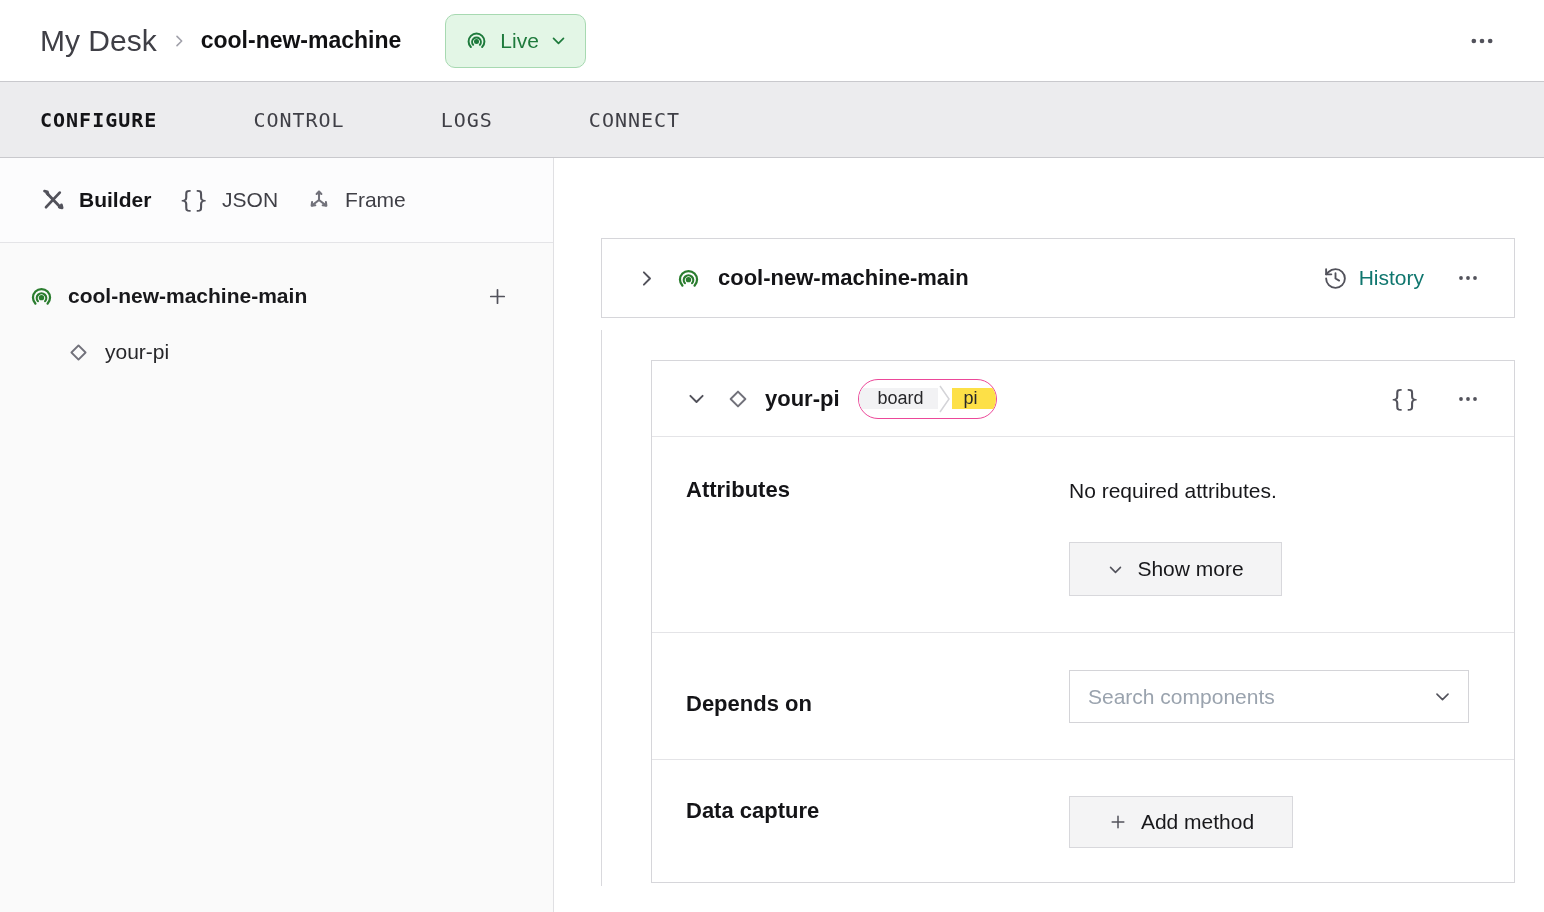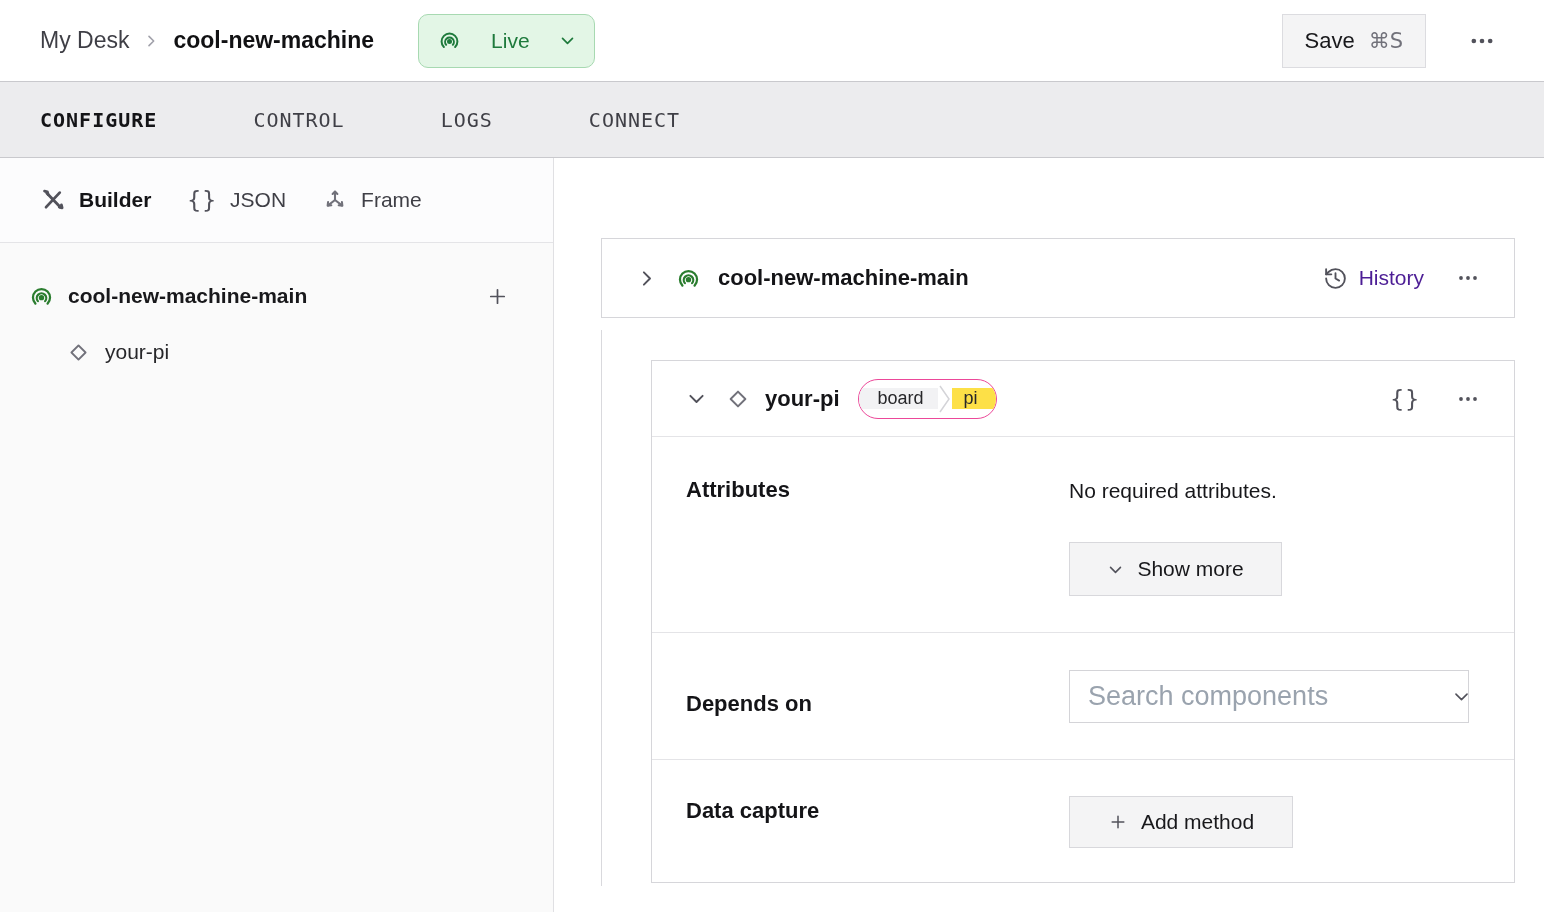--- a/index.html
+++ b/index.html
@@ -8,25 +8,25 @@
     position:relative; width:1544px; height:912px; overflow:hidden;
     background:#ffffff; font-family:"Liberation Sans", sans-serif; color:#18181b;
   }
   svg { display:block; }
 
   
   .header {
     position:absolute; top:0; left:0; width:1544px; height:81px;
     background:#fff; display:flex; align-items:center; padding:0 40px;
   }
-  .crumb-parent { font-size:23px; color:#3f3f46; cursor:pointer; }
+  .crumb-parent { font-size:30px; color:#3f3f46; cursor:pointer; }
   .crumb-sep { margin:0 14px; color:#a1a1aa; display:flex; align-items:center; }
   .crumb-current { font-size:23px; font-weight:700; color:#111113; }
   .live-badge {
-    margin-left:44px; display:flex; align-items:center; gap:29px;
+    margin-left:44px; display:flex; align-items:center; gap:11px;
     height:54px; padding:0 18px; border-radius:10px;
     background:#e3f6e6; border:1px solid #a7d9b1; color:#1e7a3c;
     font-size:21px; cursor:pointer;
   }
   .header-right { margin-left:auto; display:flex; align-items:center; }
   .save-btn {
     display:flex; align-items:center; gap:14px; height:54px; padding:0 22px;
     background:#f4f4f5; border:1px solid #dcdce0; font-size:22px; color:#18181b;
     cursor:pointer; font-family:"Liberation Sans", sans-serif;
   }
@@ -43,21 +43,21 @@
   .tab { color:#3f3f46; background:none; border:none; font:inherit; letter-spacing:inherit; cursor:pointer; padding:6px 0; }
   .tab.active { color:#141417; font-weight:700; }
 
   
   .sidebar {
     position:absolute; top:158px; left:0; width:554px; height:754px;
     background:#fafafa; border-right:1px solid #e0e0e3;
   }
   .view-tabs {
     height:85px; background:#fcfcfd; border-bottom:1px solid #e4e4e7;
-    display:flex; align-items:center; padding:0 40px; gap:36px;
+    display:flex; align-items:center; padding:0 40px; gap:28px;
   }
   .view-tab { display:flex; align-items:center; gap:13px; background:none; border:none; cursor:pointer; font-size:21px; color:#3f3f46; font-family:inherit; }
   .view-tab.active { color:#141417; font-weight:700; }
   .view-tab .ic { color:#52525b; }
   .view-tab.dim .ic { color:#71717a; }
   .braces-glyph { font-family:"DejaVu Sans Mono", monospace; font-size:23px; letter-spacing:1px; color:#52525b; }
 
   .tree { padding-top:29px; }
   .tree-row { display:flex; align-items:center; height:48px; cursor:pointer; }
   .tree-row.root { padding:0 40px 0 28px; }
@@ -71,21 +71,21 @@
 
   
   .machine-card {
     position:absolute; left:601px; top:238px; width:914px; height:80px;
     background:#fff; border:1px solid #d6d6da;
     display:flex; align-items:center; padding:0 28px 0 34px;
   }
   .machine-title { margin-left:16px; font-size:22px; font-weight:700; color:#141417; }
   .icon-btn { background:none; border:none; cursor:pointer; color:#52525b; padding:6px; }
   .history-btn { margin-left:auto; display:flex; align-items:center; gap:11px; background:none; border:none; cursor:pointer; font-family:inherit; }
-  .history-btn .lbl { font-size:21px; color:#4c1d95; }
+  .history-btn .lbl { font-size:21px; color:#0f766e; }
   .history-btn .ic { color:#52525b; }
 
   .tree-line { position:absolute; left:601px; top:330px; width:1px; height:556px; background:#d9d9dd; }
 
   .component-card {
     position:absolute; left:651px; top:360px; width:864px; height:523px;
     background:#fff; border:1px solid #d6d6da;
   }
   .comp-header {
     height:76px; border-bottom:1px solid #e4e4e7;
@@ -118,21 +118,21 @@
   .ghost-btn .ic { color:#52525b; }
   .show-more-btn { position:absolute; left:417px; top:105px; width:213px; height:54px; }
   .add-method-btn { position:absolute; left:417px; top:36px; width:224px; height:52px; }
 
   .dep-select {
     position:absolute; left:417px; top:37px; width:400px; height:53px;
     background:#fff; border:1px solid #d4d4d8; display:flex; align-items:center; cursor:pointer;
   }
   .dep-select input {
     flex:1; height:100%; border:none; outline:none; background:transparent;
-    padding:0 10px 0 18px; font-size:27px; font-family:"Liberation Sans", sans-serif; color:#27272a;
+    padding:0 10px 0 18px; font-size:21px; font-family:"Liberation Sans", sans-serif; color:#27272a;
   }
   .dep-select input::placeholder { color:#9aa3ae; opacity:1; }
   .dep-select .chev { margin-right:16px; color:#52525b; }
 </style>
 </head>
 <body>
 
 <div id="app">
 
   <div class="header">
@@ -154,24 +154,20 @@
       </span>
       <span>Live</span>
       <span>
         <svg width="17" height="17" viewBox="0 0 24 24" fill="none" stroke="currentColor" stroke-width="2.4" stroke-linecap="round" stroke-linejoin="round">
             <path d="M5 9l7 7 7-7"></path>
           </svg>
       </span>
     </div>
 
     <div class="header-right">
-      <button class="save-btn">
-        <span>Save</span>
-        <span class="save-kbd">⌘S</span>
-      </button>
       <button class="more-btn">
         <span>
           <svg width="28" height="28" viewBox="0 0 24 24" fill="currentColor">
               <circle cx="5" cy="12" r="2"></circle>
               <circle cx="12" cy="12" r="2"></circle>
               <circle cx="19" cy="12" r="2"></circle>
             </svg>
         </span>
       </button>
     </div>

